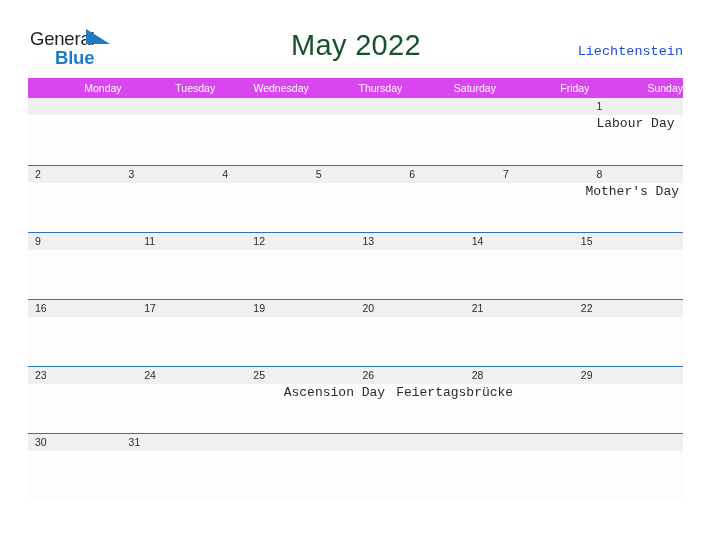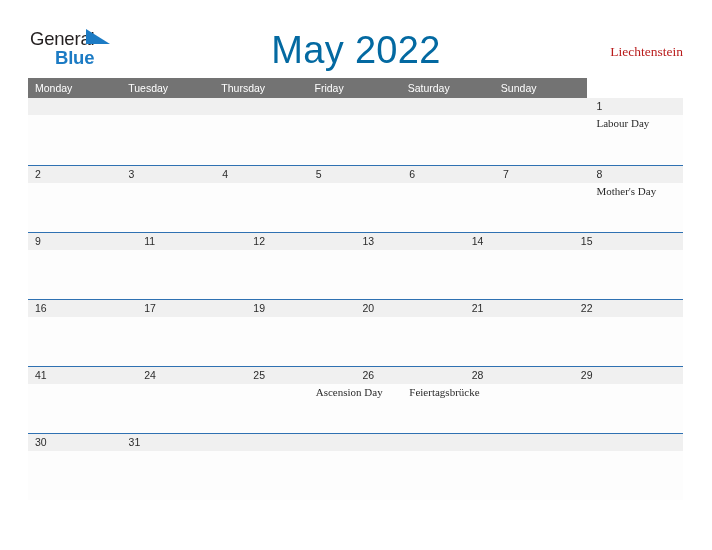--- a/index.html
+++ b/index.html
@@ -65,50 +65,51 @@
     width: 26px;
     height: 21px;
   }
 
   .cal-title {
     position: absolute;
     left: 0;
     top: 29px;
     width: 712px;
     text-align: center;
-    font-size: 38px;
-    color: #0369a1;
+    font-size: 29px;
+    color: #14532d;
     font-family: "Liberation Sans", sans-serif;
     font-weight: 400;
     letter-spacing: 0.3px;
   }
 
   .cal-country {
     position: absolute;
     right: 29px;
     top: 44px;
     font-size: 13.5px;
-    color: #b91c1c;
-    font-family: Liberation Serif, serif;
+    color: #1d4ed8;
+    font-family: Liberation Mono, monospace;
     white-space: nowrap;
   }
 
   
   .grid {
     position: absolute;
     left: 28px;
     top: 78px;
     width: 655px;
   }
 
   .weekday-row {
     display: flex;
-    width: 559px;
+    width: 655px;
     height: 20px;
-    background: #737373;
+    background: #d946ef;
+    text-align: right;
   }
   .weekday-cell {
     flex: 1 1 0;
     height: 20px;
     line-height: 20px;
     padding-left: 7px;
     color: #ffffff;
     font-size: 10.5px;
     font-family: "Liberation Sans", sans-serif;
     white-space: nowrap;
@@ -149,24 +150,24 @@
     top: 17px;
     width: 655px;
     height: 49px;
     display: flex;
   }
   .event-cell {
     flex: 1 1 0;
     padding: 2px 4px 0 7px;
   }
   .event-text {
-    font-size: 11px;
+    font-size: 13px;
     line-height: 13px;
     color: #2b2b2b;
-    font-family: Liberation Serif, serif;
+    font-family: Liberation Mono, monospace;
     white-space: nowrap;
   }
 </style>
 </head>
 <body>
 
 <div class="page">
 
   <div class="top-bar">
 
@@ -180,23 +181,24 @@
 
     <div class="cal-title">May 2022</div>
 
     <div class="cal-country">Liechtenstein</div>
   </div>
 
   <div class="grid">
     <div class="weekday-row" id="weekday-row">
         <div class="weekday-cell">Monday</div>
         <div class="weekday-cell">Tuesday</div>
+        <div class="weekday-cell">Wednesday</div>
         <div class="weekday-cell">Thursday</div>
+        <div class="weekday-cell">Saturday</div>
         <div class="weekday-cell">Friday</div>
-        <div class="weekday-cell">Saturday</div>
         <div class="weekday-cell">Sunday</div>
       </div>
     <div id="weeks-container">
         <div class="week-row">
           <div class="daynum-band">
             <div class="daynum-cell"></div>
             <div class="daynum-cell"></div>
             <div class="daynum-cell"></div>
             <div class="daynum-cell"></div>
             <div class="daynum-cell"></div>
@@ -270,21 +272,21 @@
             <div class="event-cell"></div>
             <div class="event-cell"></div>
             <div class="event-cell"></div>
             <div class="event-cell"></div>
             <div class="event-cell"></div>
             <div class="event-cell"></div>
           </div>
         </div>
         <div class="week-row">
           <div class="daynum-band">
-            <div class="daynum-cell">41</div>
+            <div class="daynum-cell">23</div>
             <div class="daynum-cell">24</div>
             <div class="daynum-cell">25</div>
             <div class="daynum-cell">26</div>
             <div class="daynum-cell">28</div>
             <div class="daynum-cell">29</div>
           </div>
           <div class="events-band">
             <div class="event-cell"></div>
             <div class="event-cell"></div>
             <div class="event-cell"></div>

